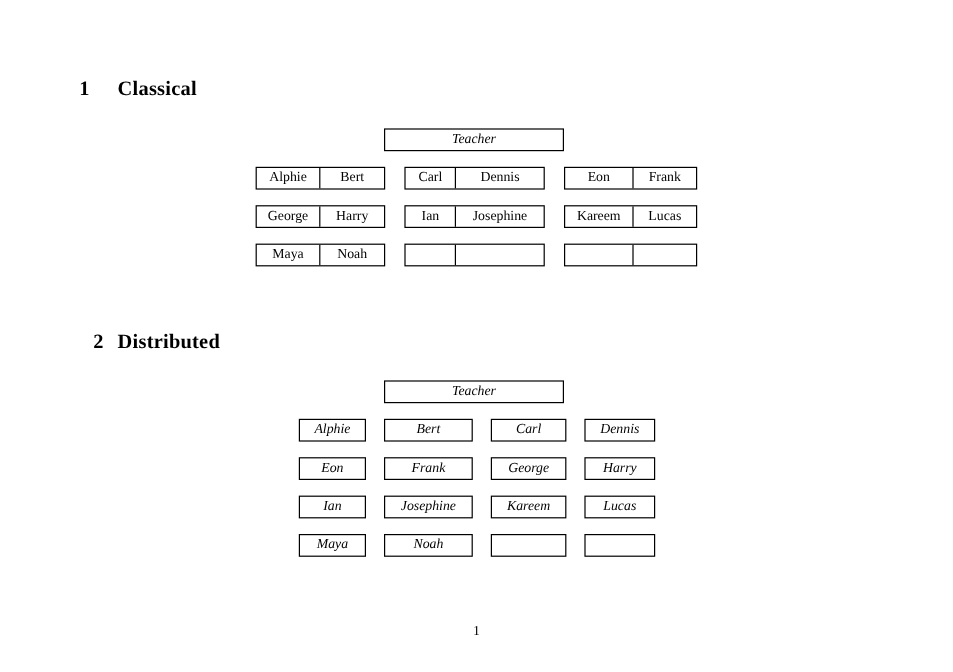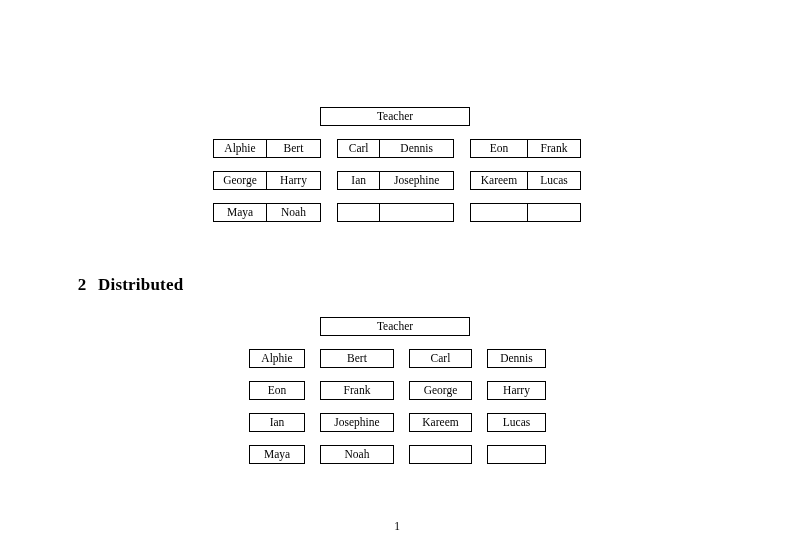--- a/index.html
+++ b/index.html
@@ -46,20 +46,21 @@
     box-sizing: border-box;
     border: 1px solid #000000;
     background: #ffffff;
     font-size: 11.5px;
     line-height: 1;
     display: flex;
     align-items: center;
     justify-content: center;
     white-space: nowrap;
     height: 19px;
+    font-style: italic;
   }
 
   
   .teacher-box {
     left: 320px;
     width: 150px;
     height: 19px;
   }
   #teacher-classical { top: 107px; }
   #teacher-distributed { top: 317px; }
@@ -123,20 +124,23 @@
     top: 520px;
     text-align: center;
     font-size: 11.5px;
   }
 </style>
 </head>
 <body>
 
 <div class="page">
 
+  <div class="section-heading" id="heading-classical">
+    <span class="sec-num">1</span><span class="sec-title">Classical</span>
+  </div>
 
   <div class="tbox teacher-box" id="teacher-classical">Teacher</div>
 
   <div class="grouprow group-a r0">
     <div class="gcell c0 right-sep">Alphie</div>
     <div class="gcell c1">Bert</div>
   </div>
   <div class="grouprow group-a r1">
     <div class="gcell c0 right-sep">George</div>
     <div class="gcell c1">Harry</div>

